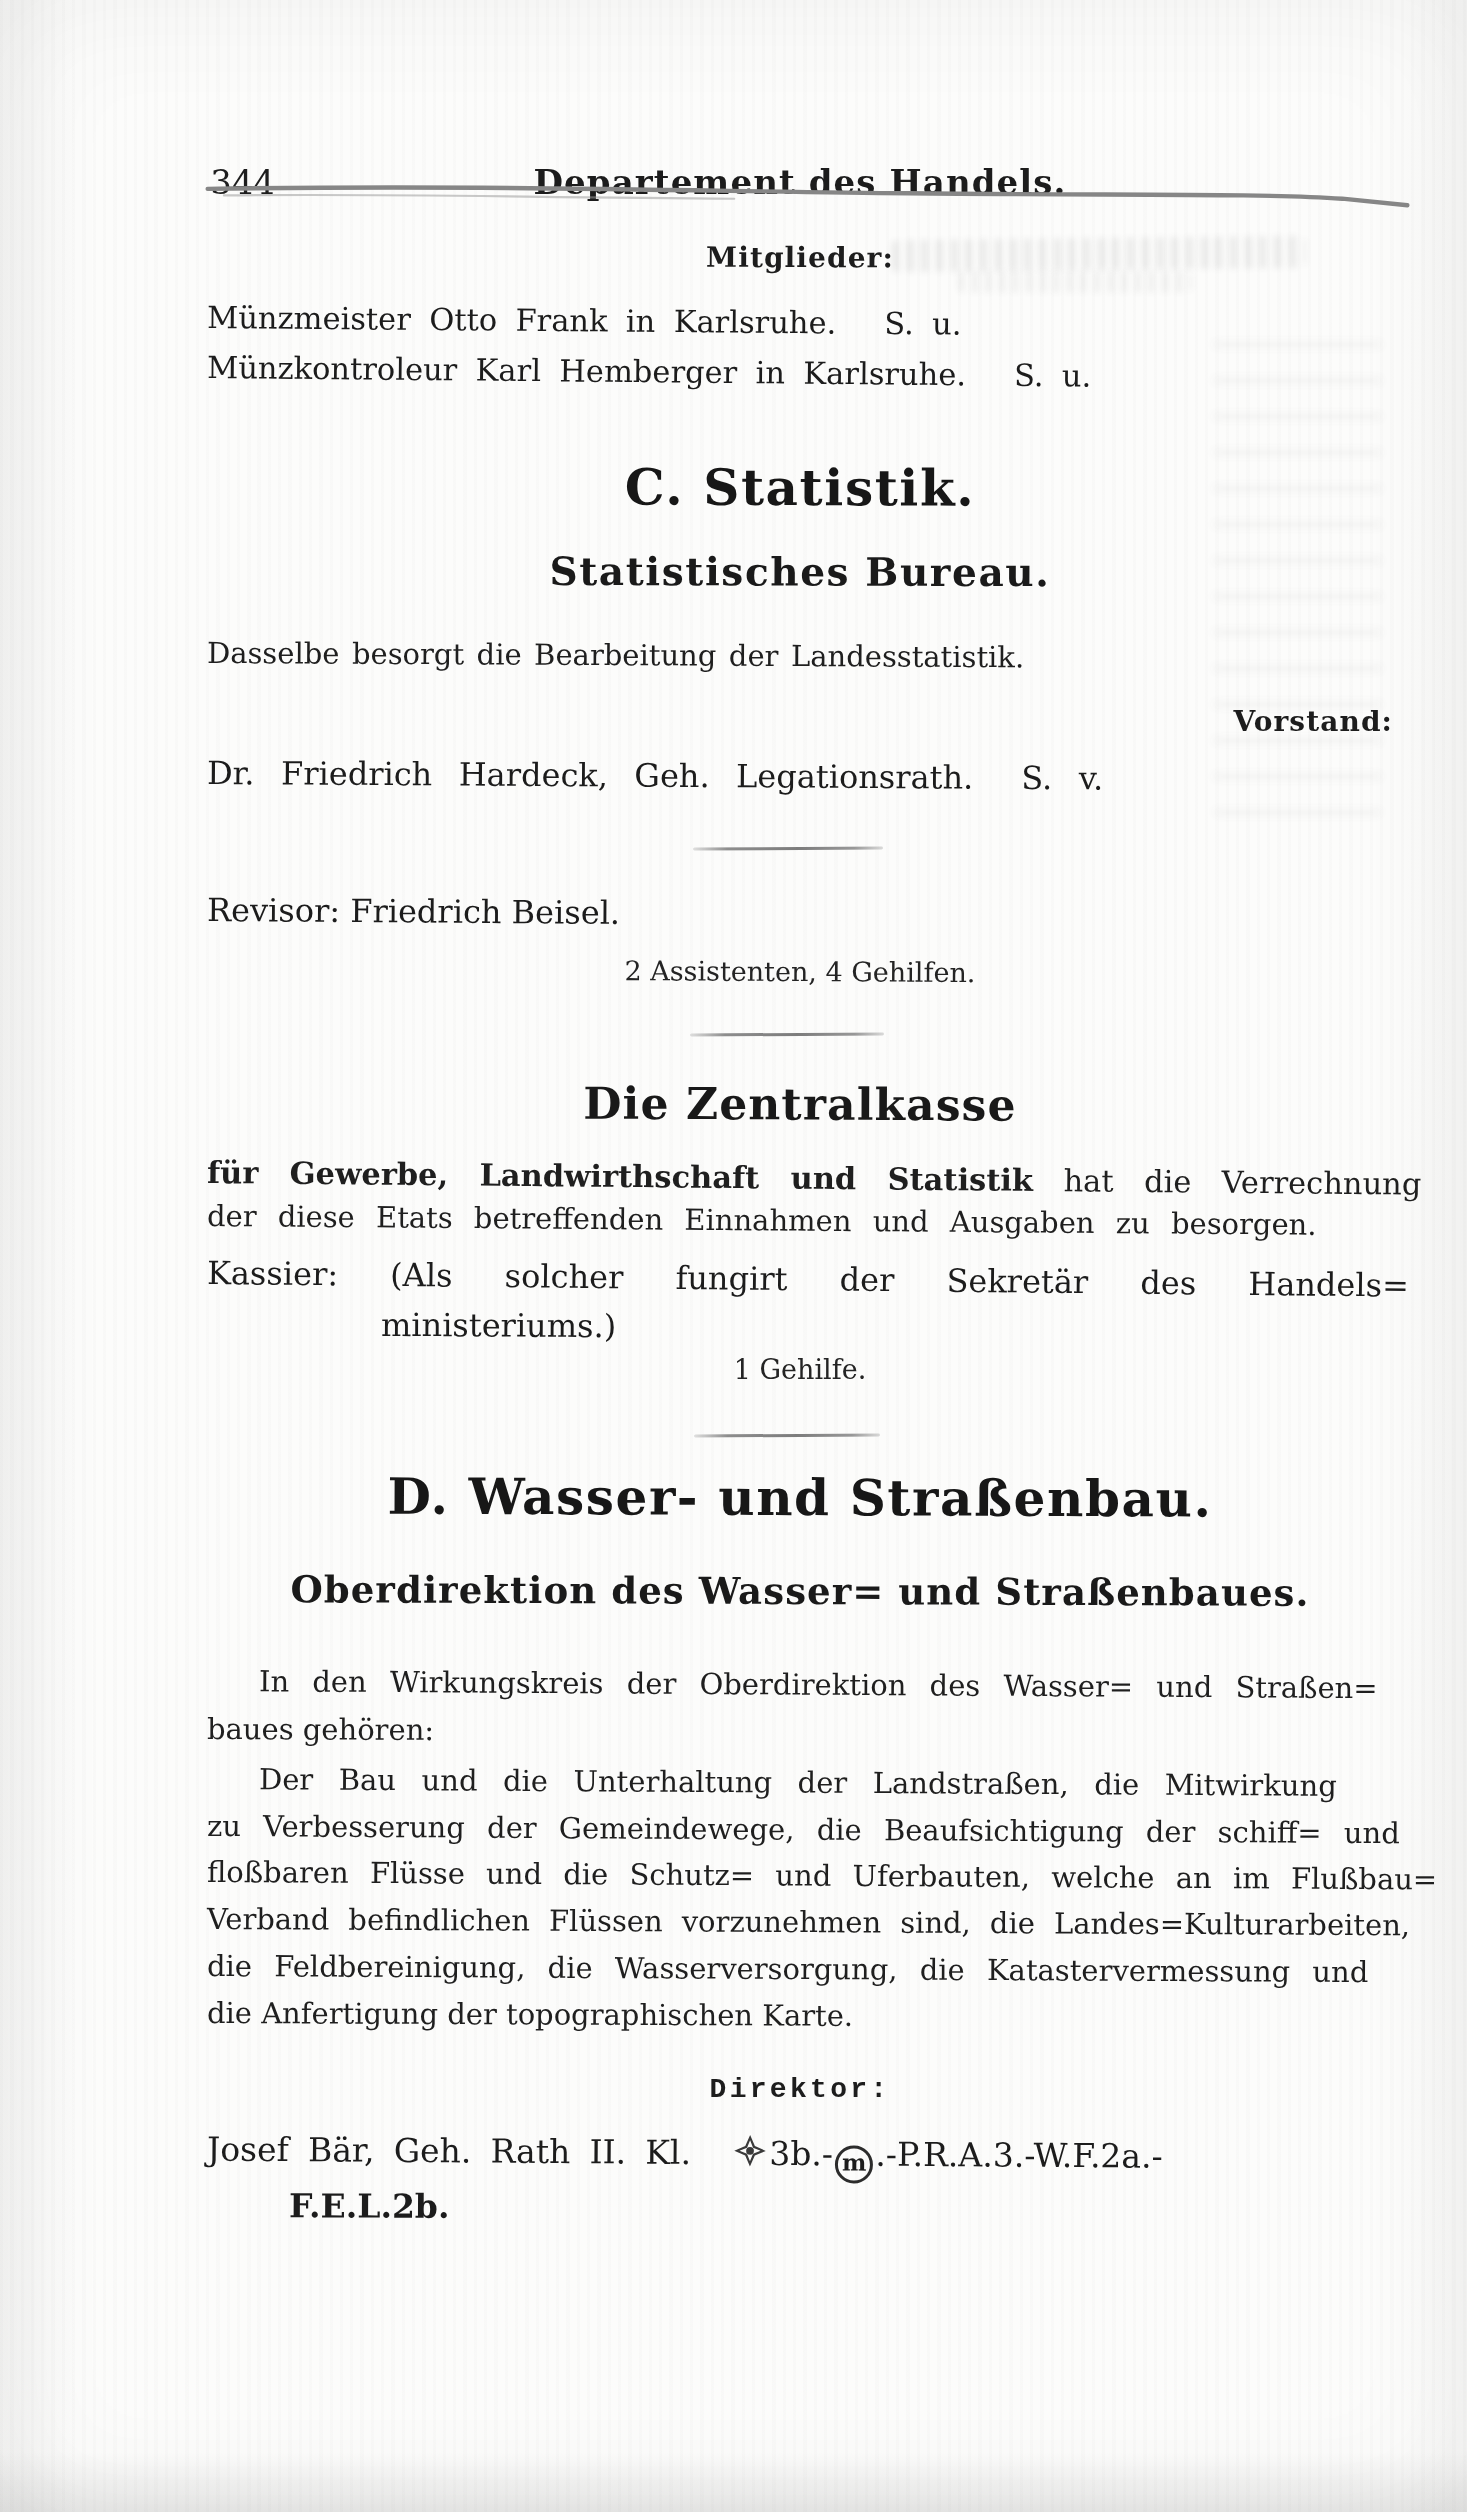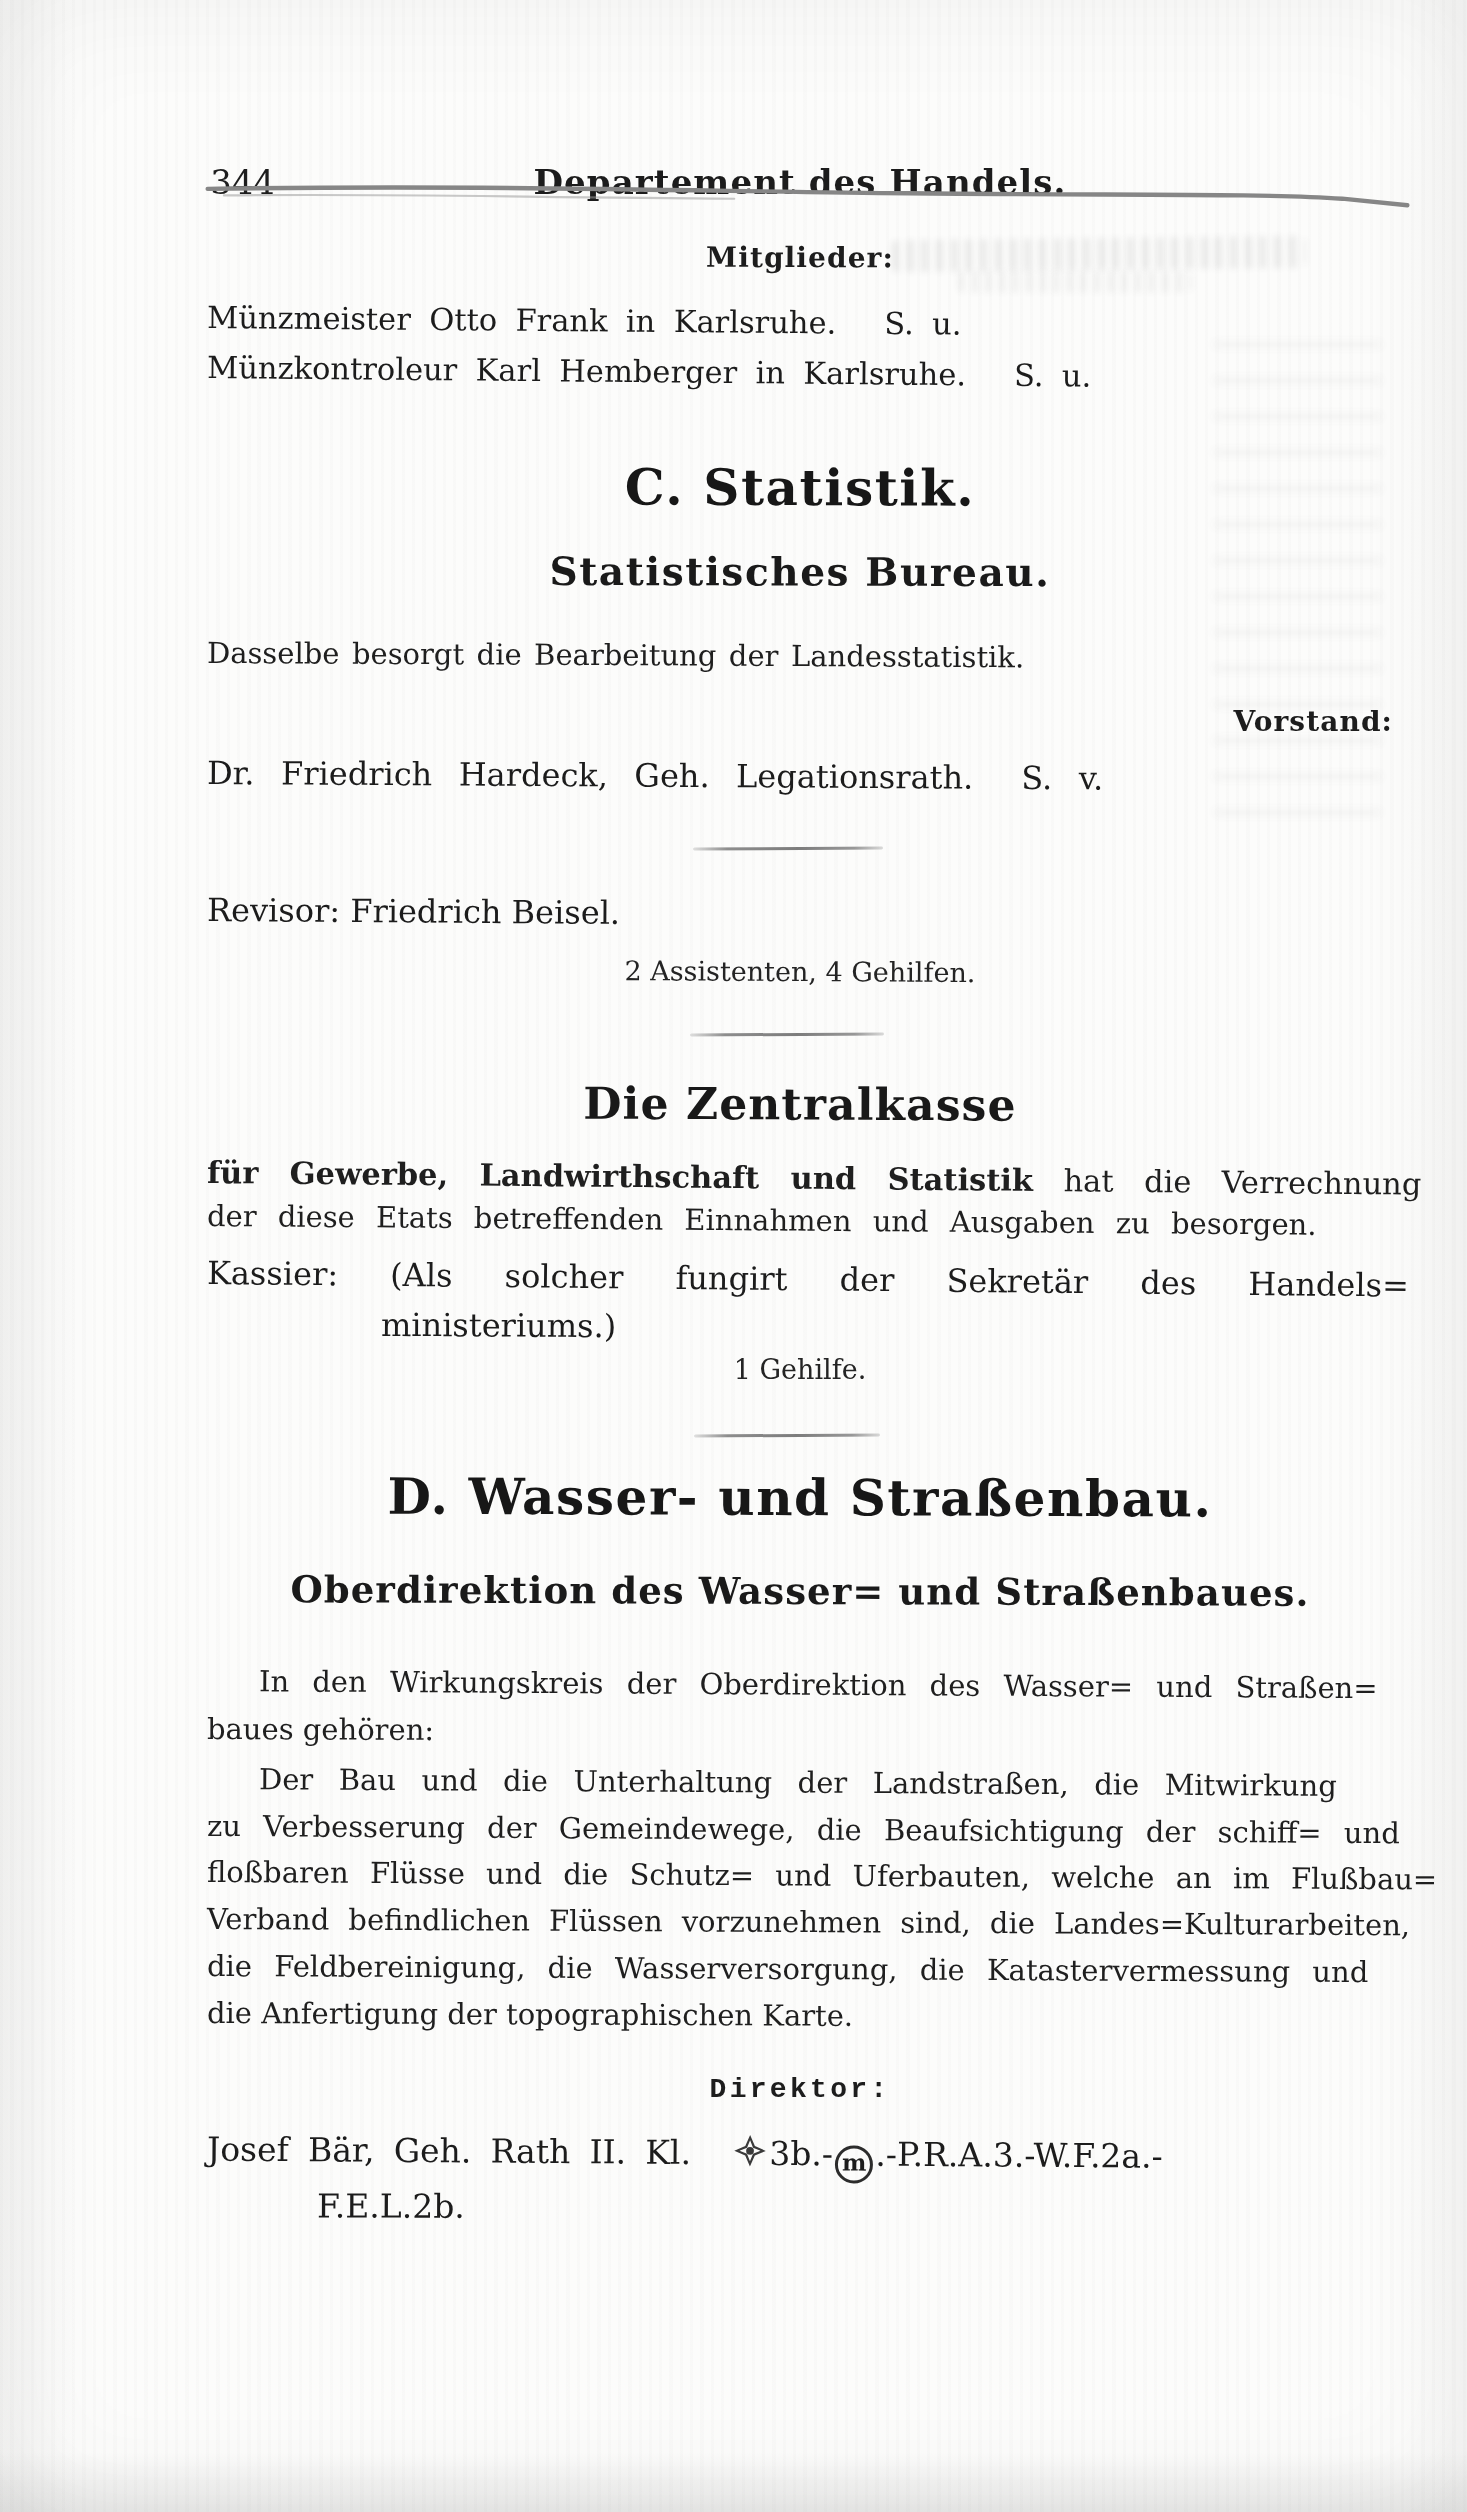--- a/index.html
+++ b/index.html
@@ -151,18 +151,18 @@
       <span class="cross-wrap">
         <svg width="36" height="36" viewBox="0 0 24 24">
           <path d="M12 1.5 L15.2 8.8 L22.5 12 L15.2 15.2 L12 22.5 L8.8 15.2 L1.5 12 L8.8 8.8 Z
                    M12 5 L10 10 L5 12 L10 14 L12 19 L14 14 L19 12 L14 10 Z" fill="#3a3a3a" fill-rule="evenodd"></path>
           <circle cx="12" cy="12" r="2.6" fill="#3a3a3a"></circle>
         </svg>
       </span><span>3b.-</span><span class="medal-circle"><span>m</span></span><span>.-P.R.A.3.-W.F.2a.-</span>
     </span>
   </div>
   <div class="line entry-txt" style="top:2186px;font-size:33px;transform:rotate(0.2deg);">
-    <span style="margin-left:110px;">F.E.L.2b.</span>
+    <span style="margin-left:82px;font-weight:bold;">F.E.L.2b.</span>
   </div>
 
   <div class="bottom-shade"></div>
 </div>
 
 
 </body></html>

